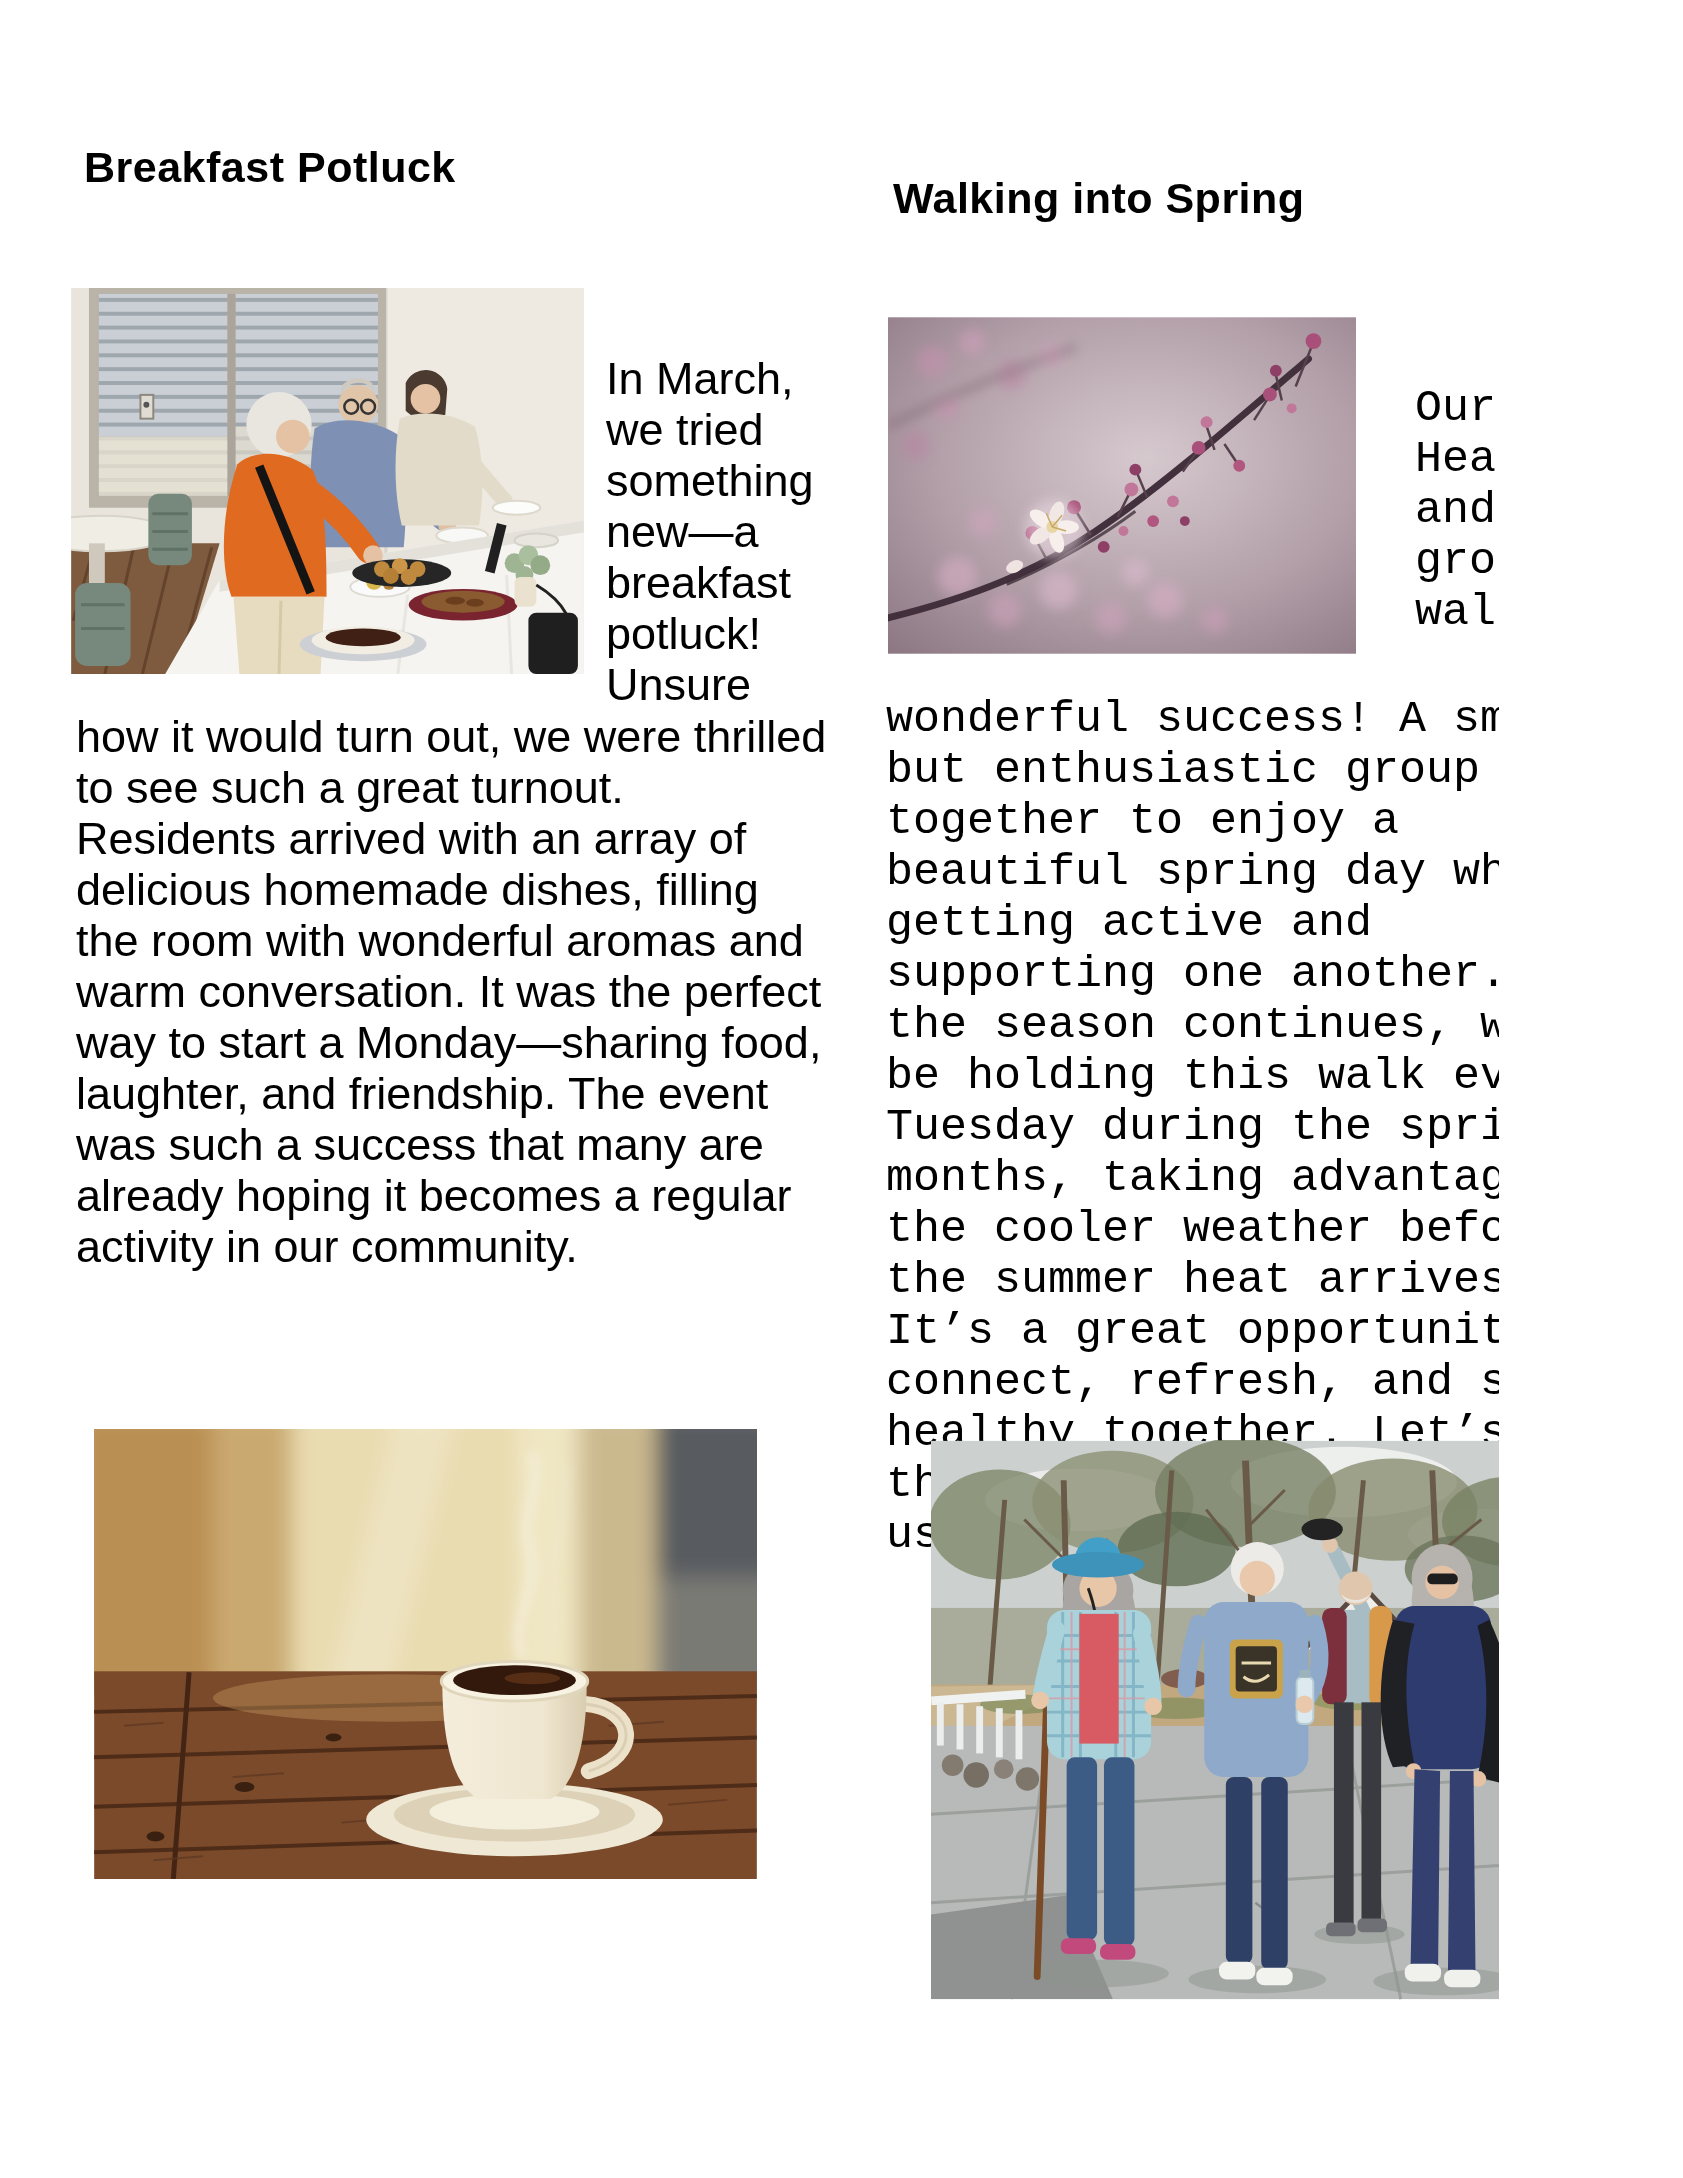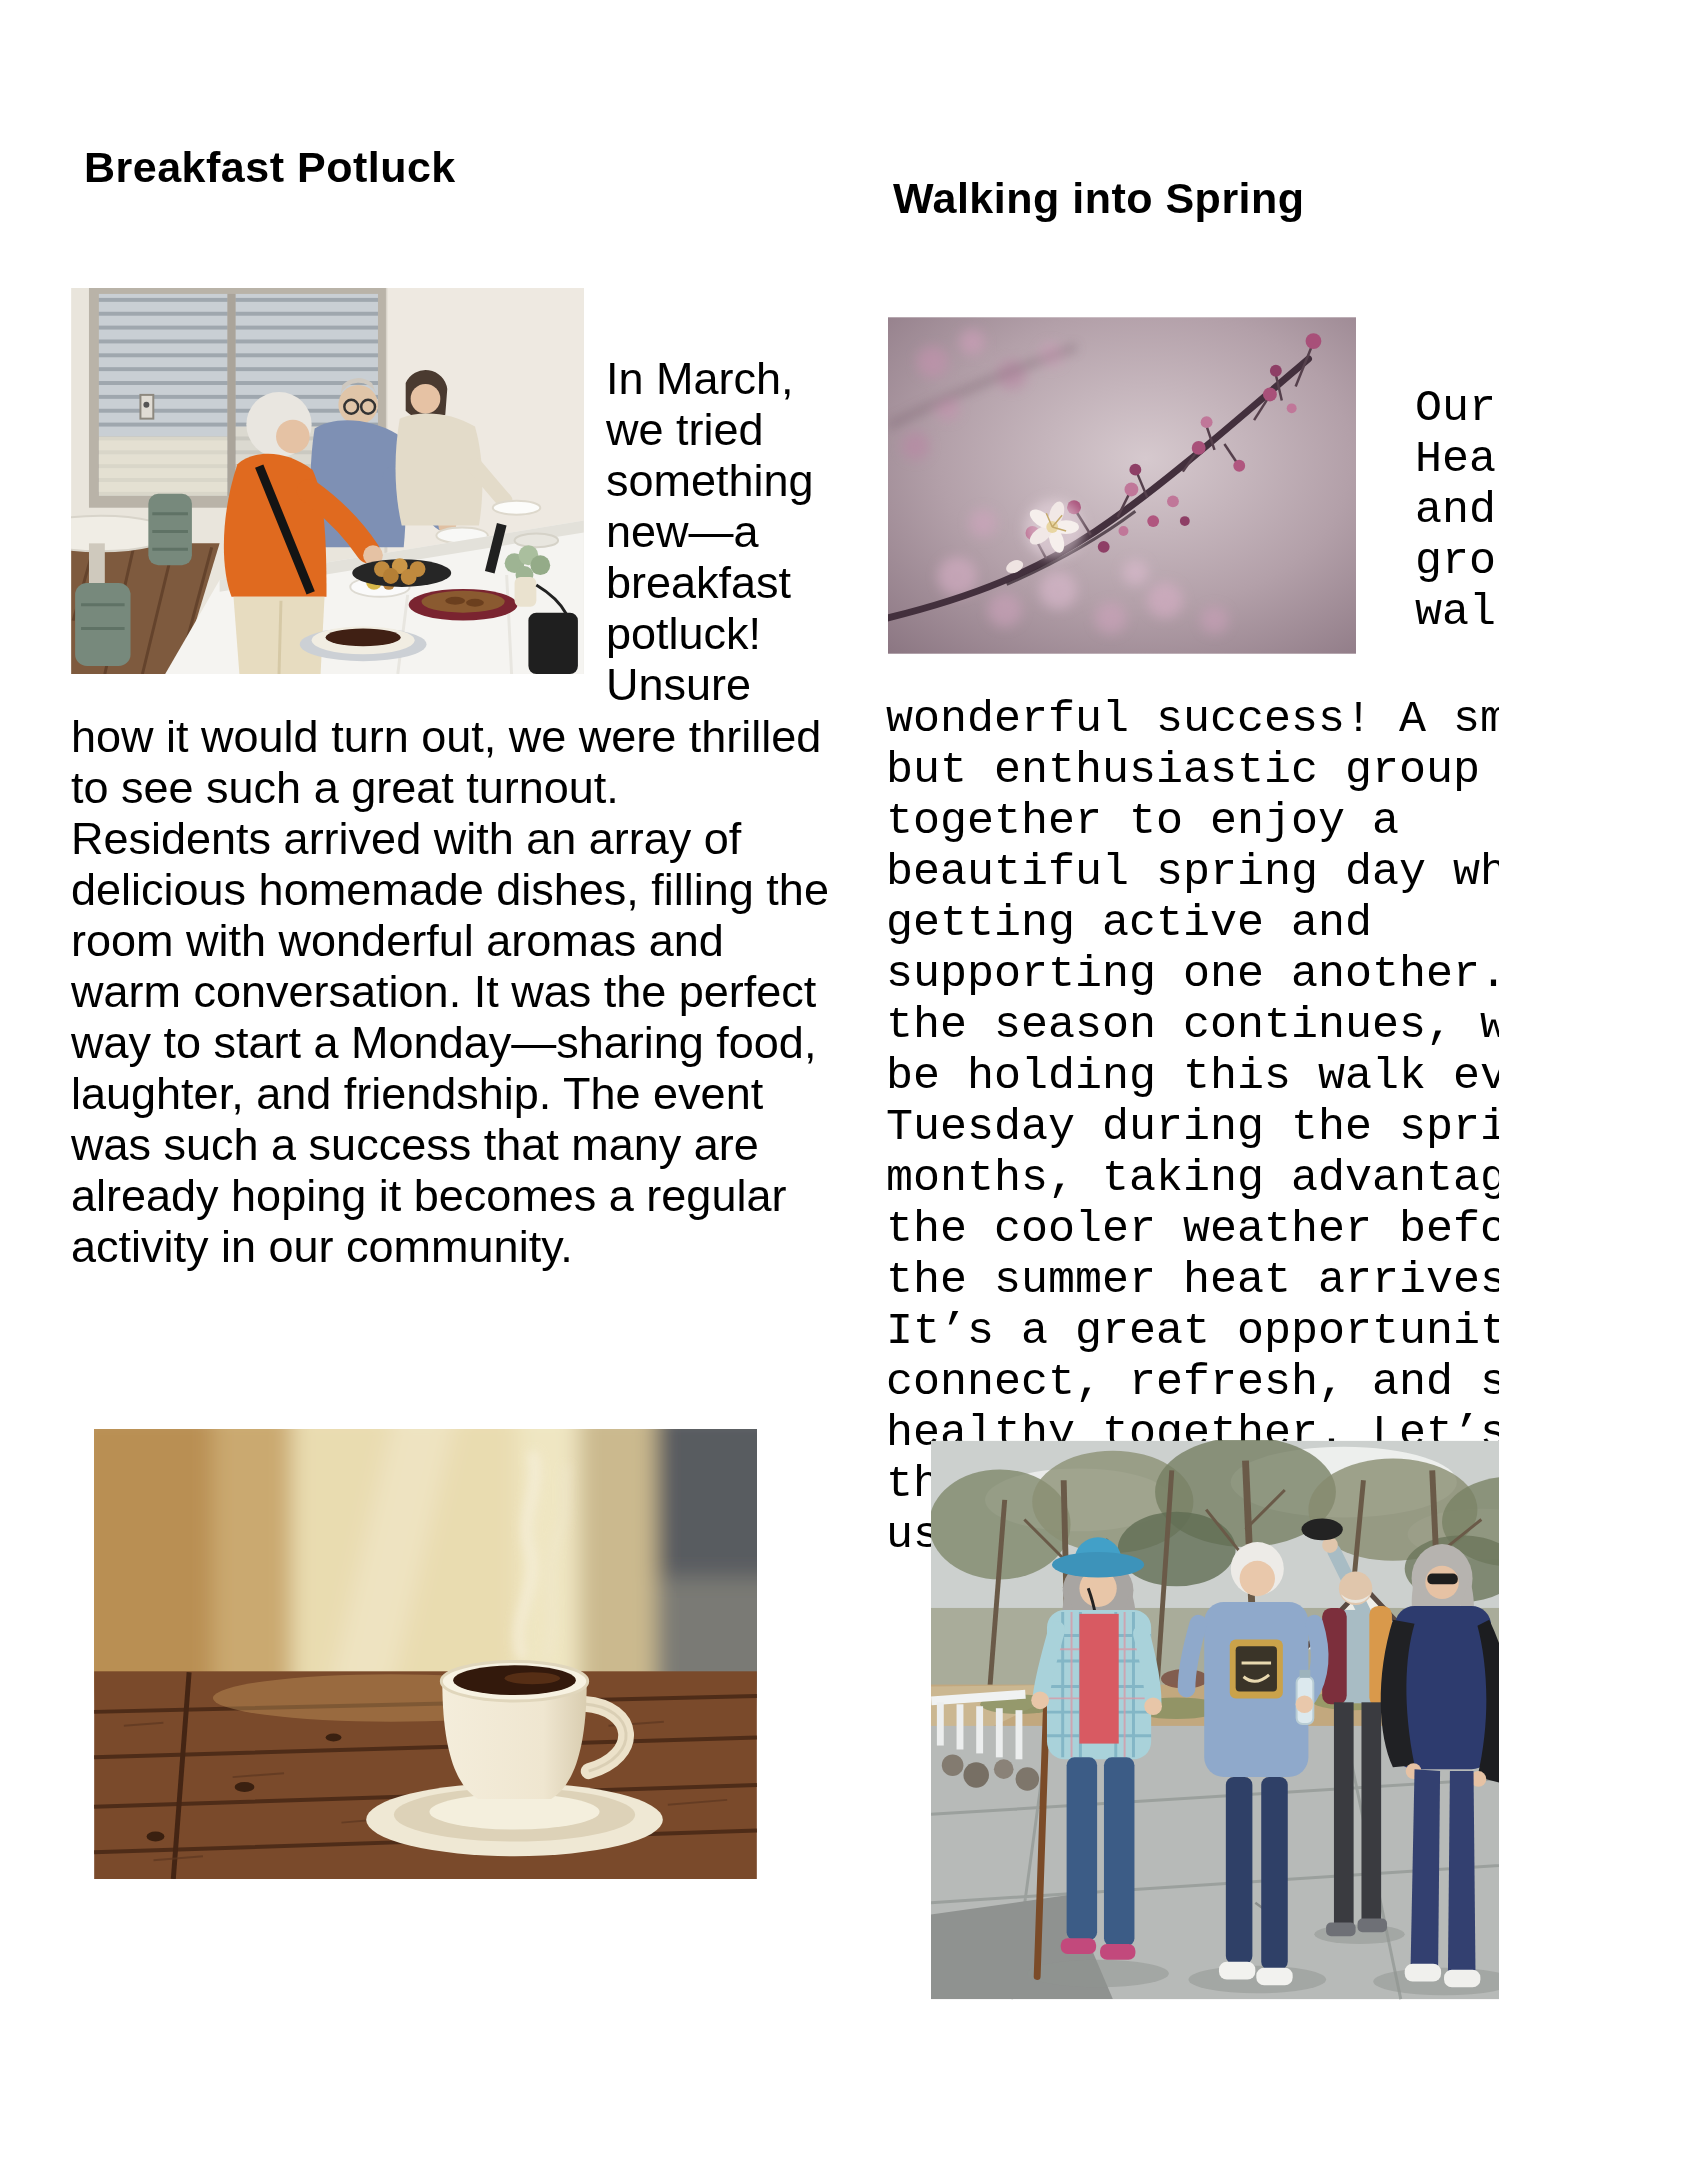--- a/index.html
+++ b/index.html
@@ -18,21 +18,21 @@
   .col-right .article { margin-top:92px;font-family:Liberation Mono, monospace; }
   .article p { margin:0; font-size:45px; line-height:51px; }
   figure { margin:0; padding:0; }
   .photo { display:block; overflow:hidden; }
   .photo svg { display:block; }
   .photo-potluck { float:left; width:513px; height:386px; margin:0 22px 37px 0; }
   .photo-blossom { float:left; width:468px; height:337px; margin:0 59px 40px 2px; }
   .col-left  .intro { padding-top:65px; }
   .col-right .intro { padding-top:66px; }
   .body-text { clear:left; }
-  .col-left .body-text { }
+  .col-left .body-text { margin-left:5px; }
   .photo-coffee { position:absolute; left:94px;  top:1429px; width:663px; height:450px; }
   .photo-walk   { position:absolute; left:931px; top:1440px; width:629px; height:560px; }
 </style>
 </head>
 <body>
 
 <div class="page">
 
   <section class="col col-left">
     <h1 class="article-heading">Breakfast Potluck</h1>

